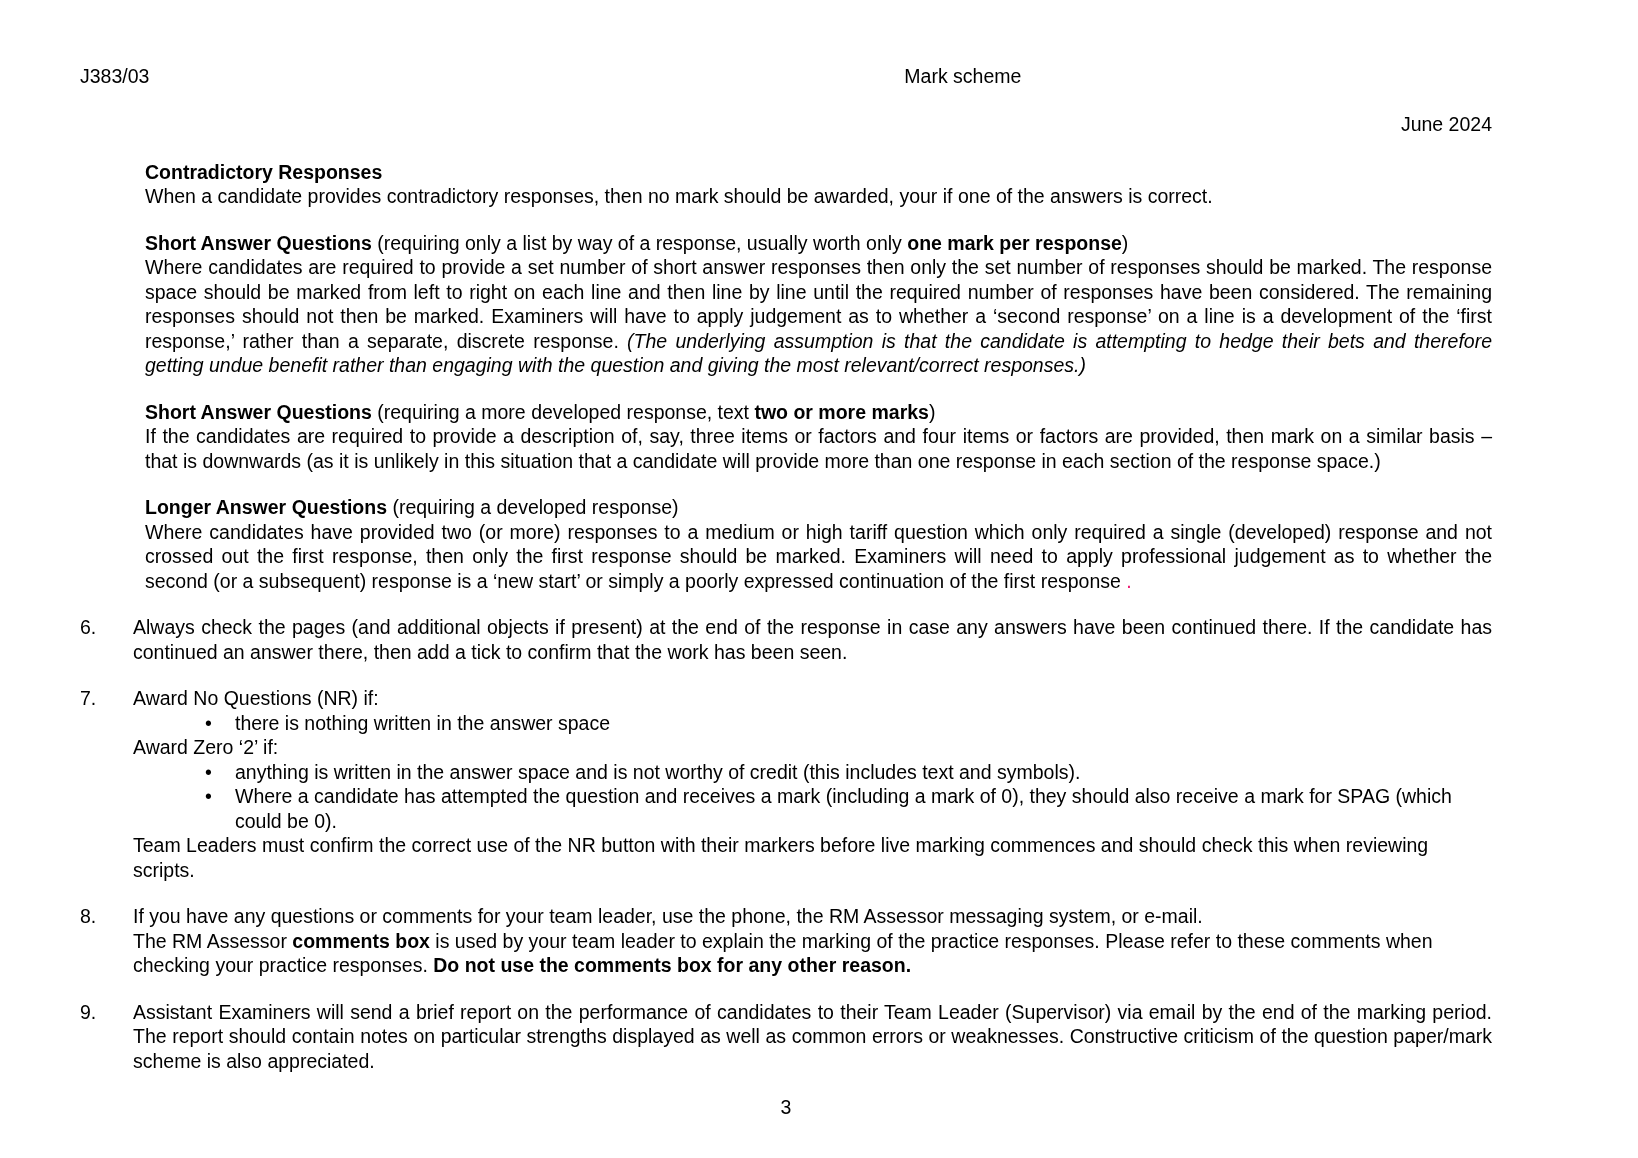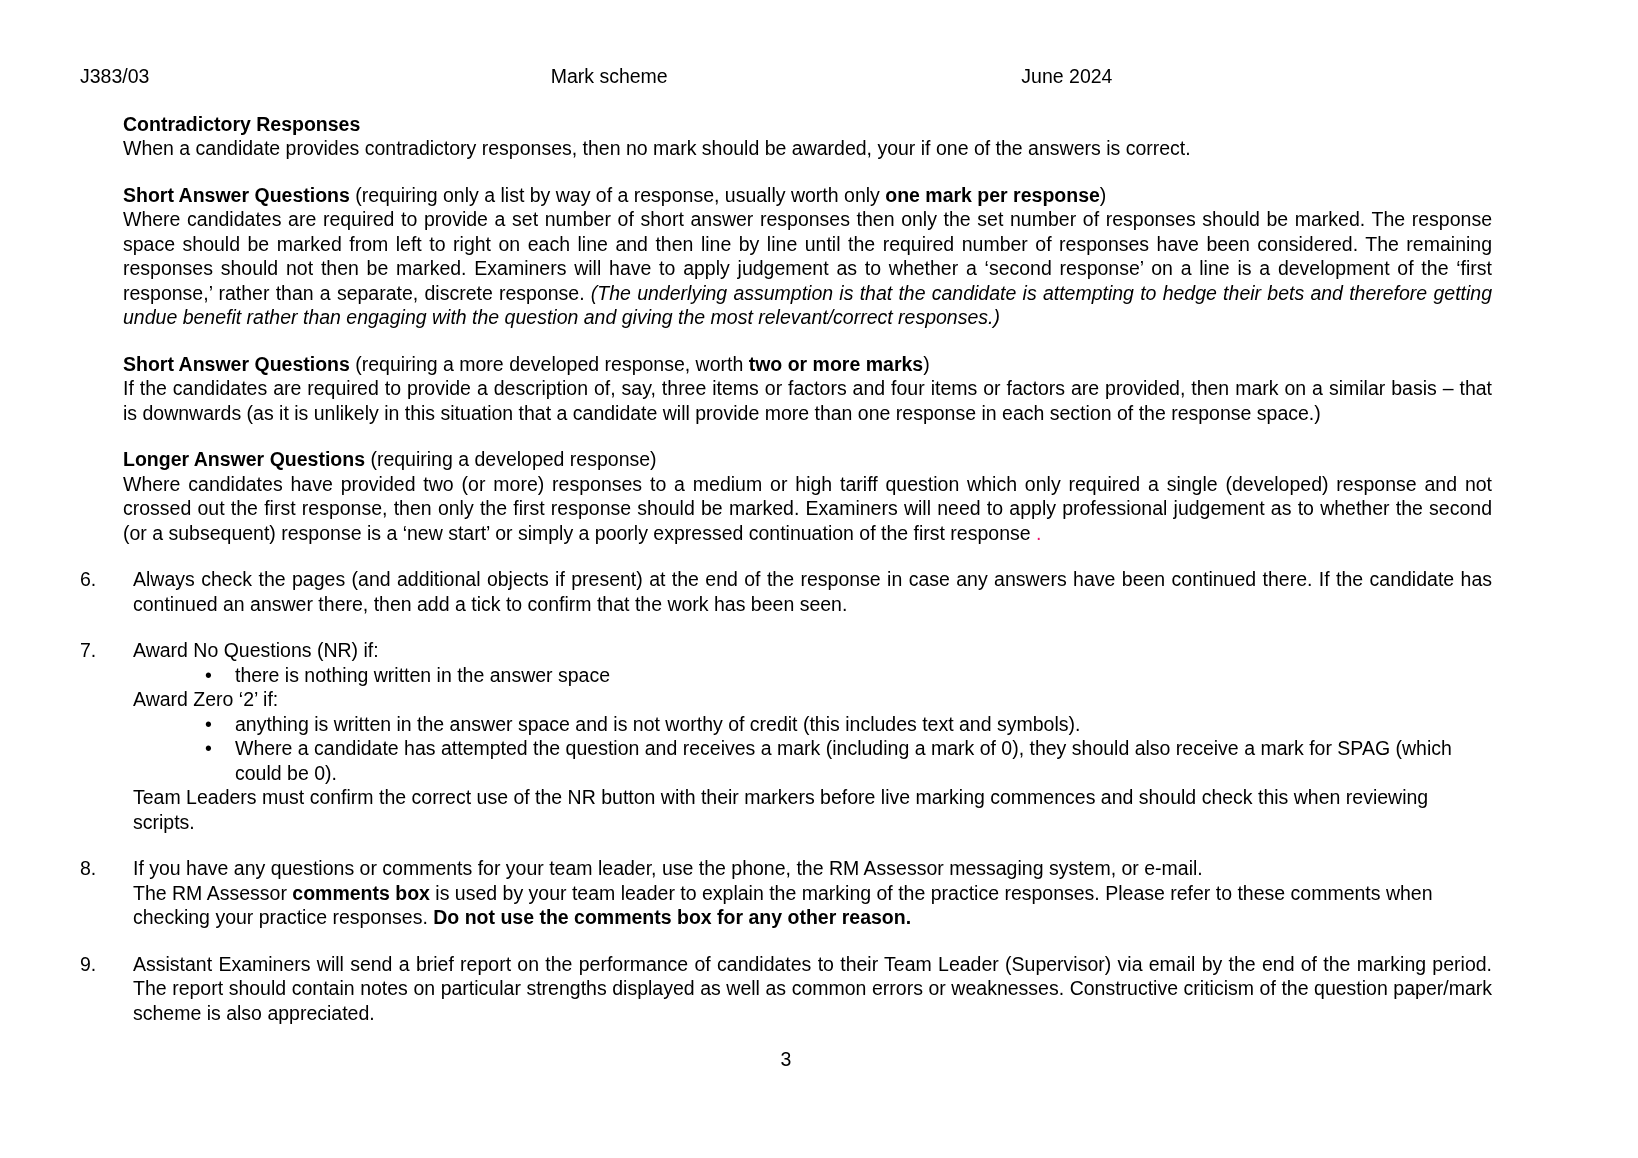--- a/index.html
+++ b/index.html
@@ -20,24 +20,24 @@
   .para, .heading, .num, .h-cell, .footer {
     font-size: 19.5px;
     line-height: 24.5px;
   }
   p { margin: 0; }
   .header {
     display: flex;
     margin-bottom: 23px;
   }
   .h-cell { flex: 1 1 0; }
-  .h-center { text-align: left; }
-  .h-right { text-align: left; }
+  .h-center { text-align: right; }
+  .h-right { text-align: right; margin-top: 48px; }
   .block {
-    margin-left: 43px;
+    margin-left: 65px;
     margin-bottom: 22px;
   }
   .heading { font-weight: bold; }
   .justify { text-align: justify; }
   .item {
     display: flex;
     margin-bottom: 22px;
   }
   .num {
     flex: 0 0 53px;
@@ -67,21 +67,21 @@
     <p class="heading"><span style="font-weight: bold;">Contradictory Responses</span></p>
     <p class="para"><span>When a candidate provides contradictory responses, then no mark should be awarded, your if one of the answers is correct.</span></p>
   </section>
 
   <section class="block">
     <p class="para"><span style="font-weight: bold;">Short Answer Questions</span><span> (requiring only a list by way of a response, usually worth only </span><span style="font-weight: bold;">one mark per response</span><span>)</span></p>
     <p class="para justify"><span>Where candidates are required to provide a set number of short answer responses then only the set number of responses should be marked. The response space should be marked from left to right on each line and then line by line until the required number of responses have been considered. The remaining responses should not then be marked. Examiners will have to apply judgement as to whether a ‘second response’ on a line is a development of the ‘first response,’ rather than a separate, discrete response. </span><span style="font-style: italic;">(The underlying assumption is that the candidate is attempting to hedge their bets and therefore getting undue benefit rather than engaging with the question and giving the most relevant/correct responses.)</span></p>
   </section>
 
   <section class="block">
-    <p class="para"><span style="font-weight: bold;">Short Answer Questions</span><span> (requiring a more developed response, worth </span><span style="font-weight: bold;">two or more marks</span><span>)</span></p>
+    <p class="para"><span style="font-weight: bold;">Short Answer Questions</span><span> (requiring a more developed response, text </span><span style="font-weight: bold;">two or more marks</span><span>)</span></p>
     <p class="para justify"><span>If the candidates are required to provide a description of, say, three items or factors and four items or factors are provided, then mark on a similar basis – that is downwards (as it is unlikely in this situation that a candidate will provide more than one response in each section of the response space.)</span></p>
   </section>
 
   <section class="block">
     <p class="para"><span style="font-weight: bold;">Longer Answer Questions</span><span> (requiring a developed response)</span></p>
     <p class="para justify"><span>Where candidates have provided two (or more) responses to a medium or high tariff question which only required a single (developed) response and not crossed out the first response, then only the first response should be marked. Examiners will need to apply professional judgement as to whether the second (or a subsequent) response is a ‘new start’ or simply a poorly expressed continuation of the first response</span><span style="color: rgb(237, 20, 110);"> .</span></p>
   </section>
 
   <div class="item">
     <div class="num">6.</div>

